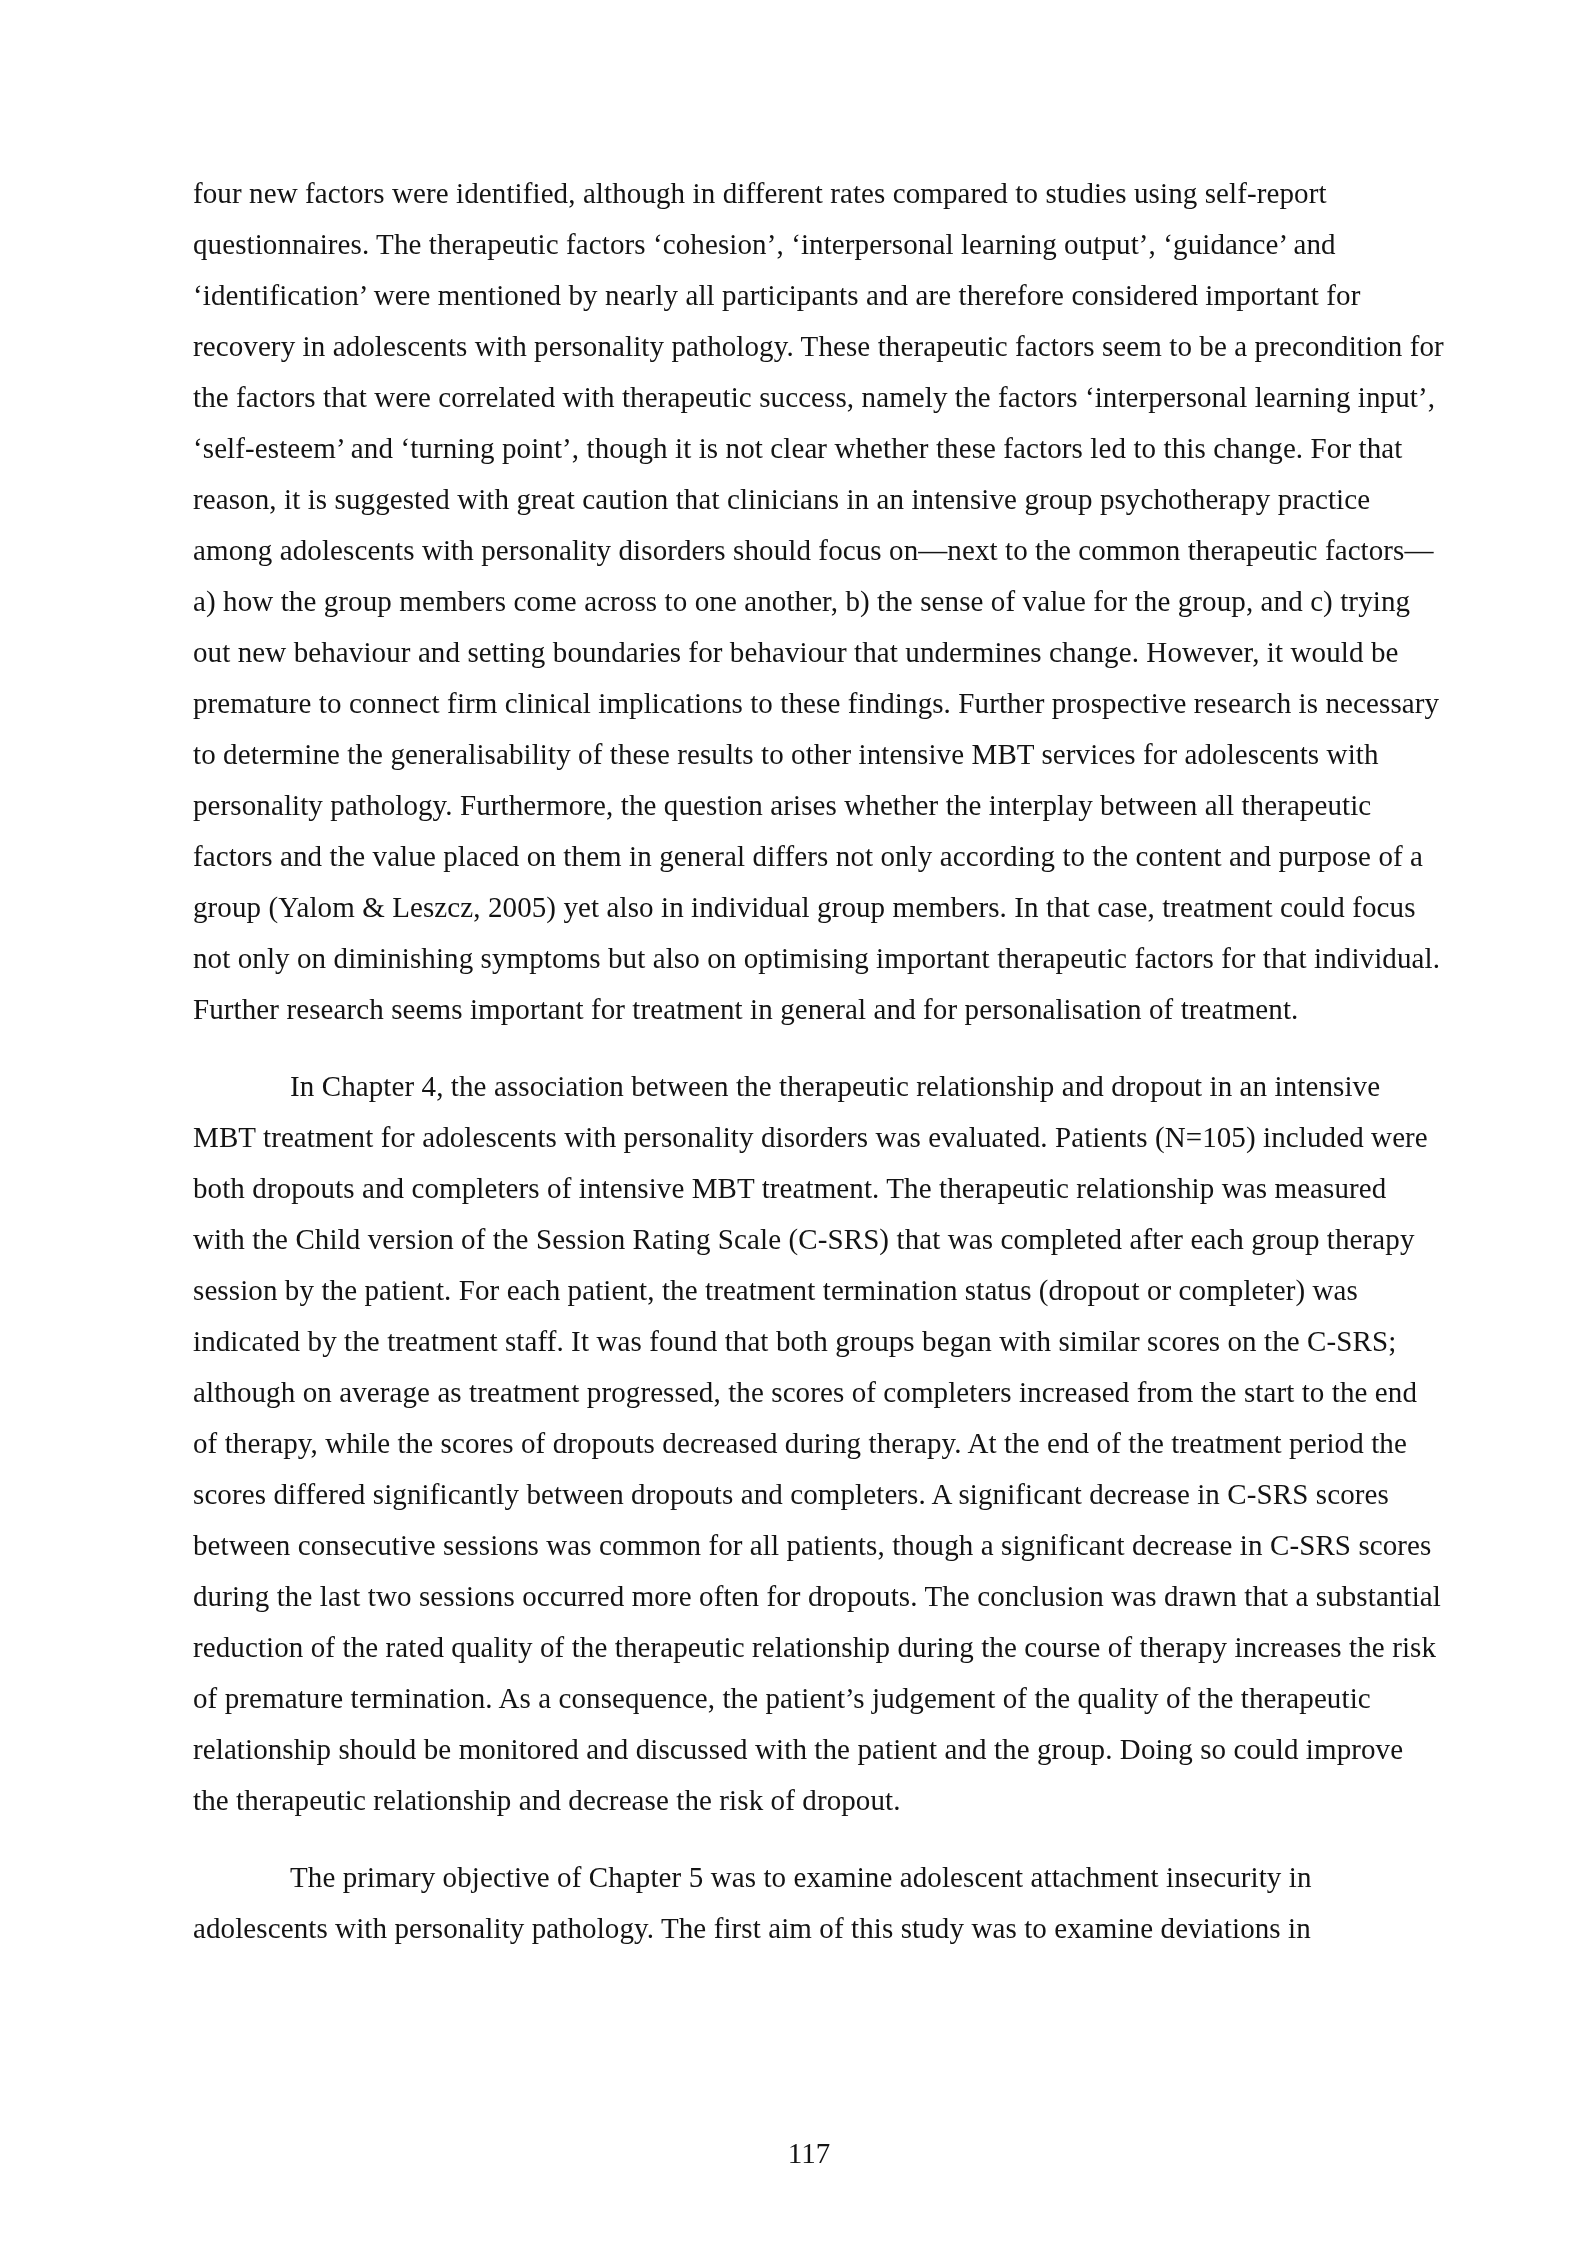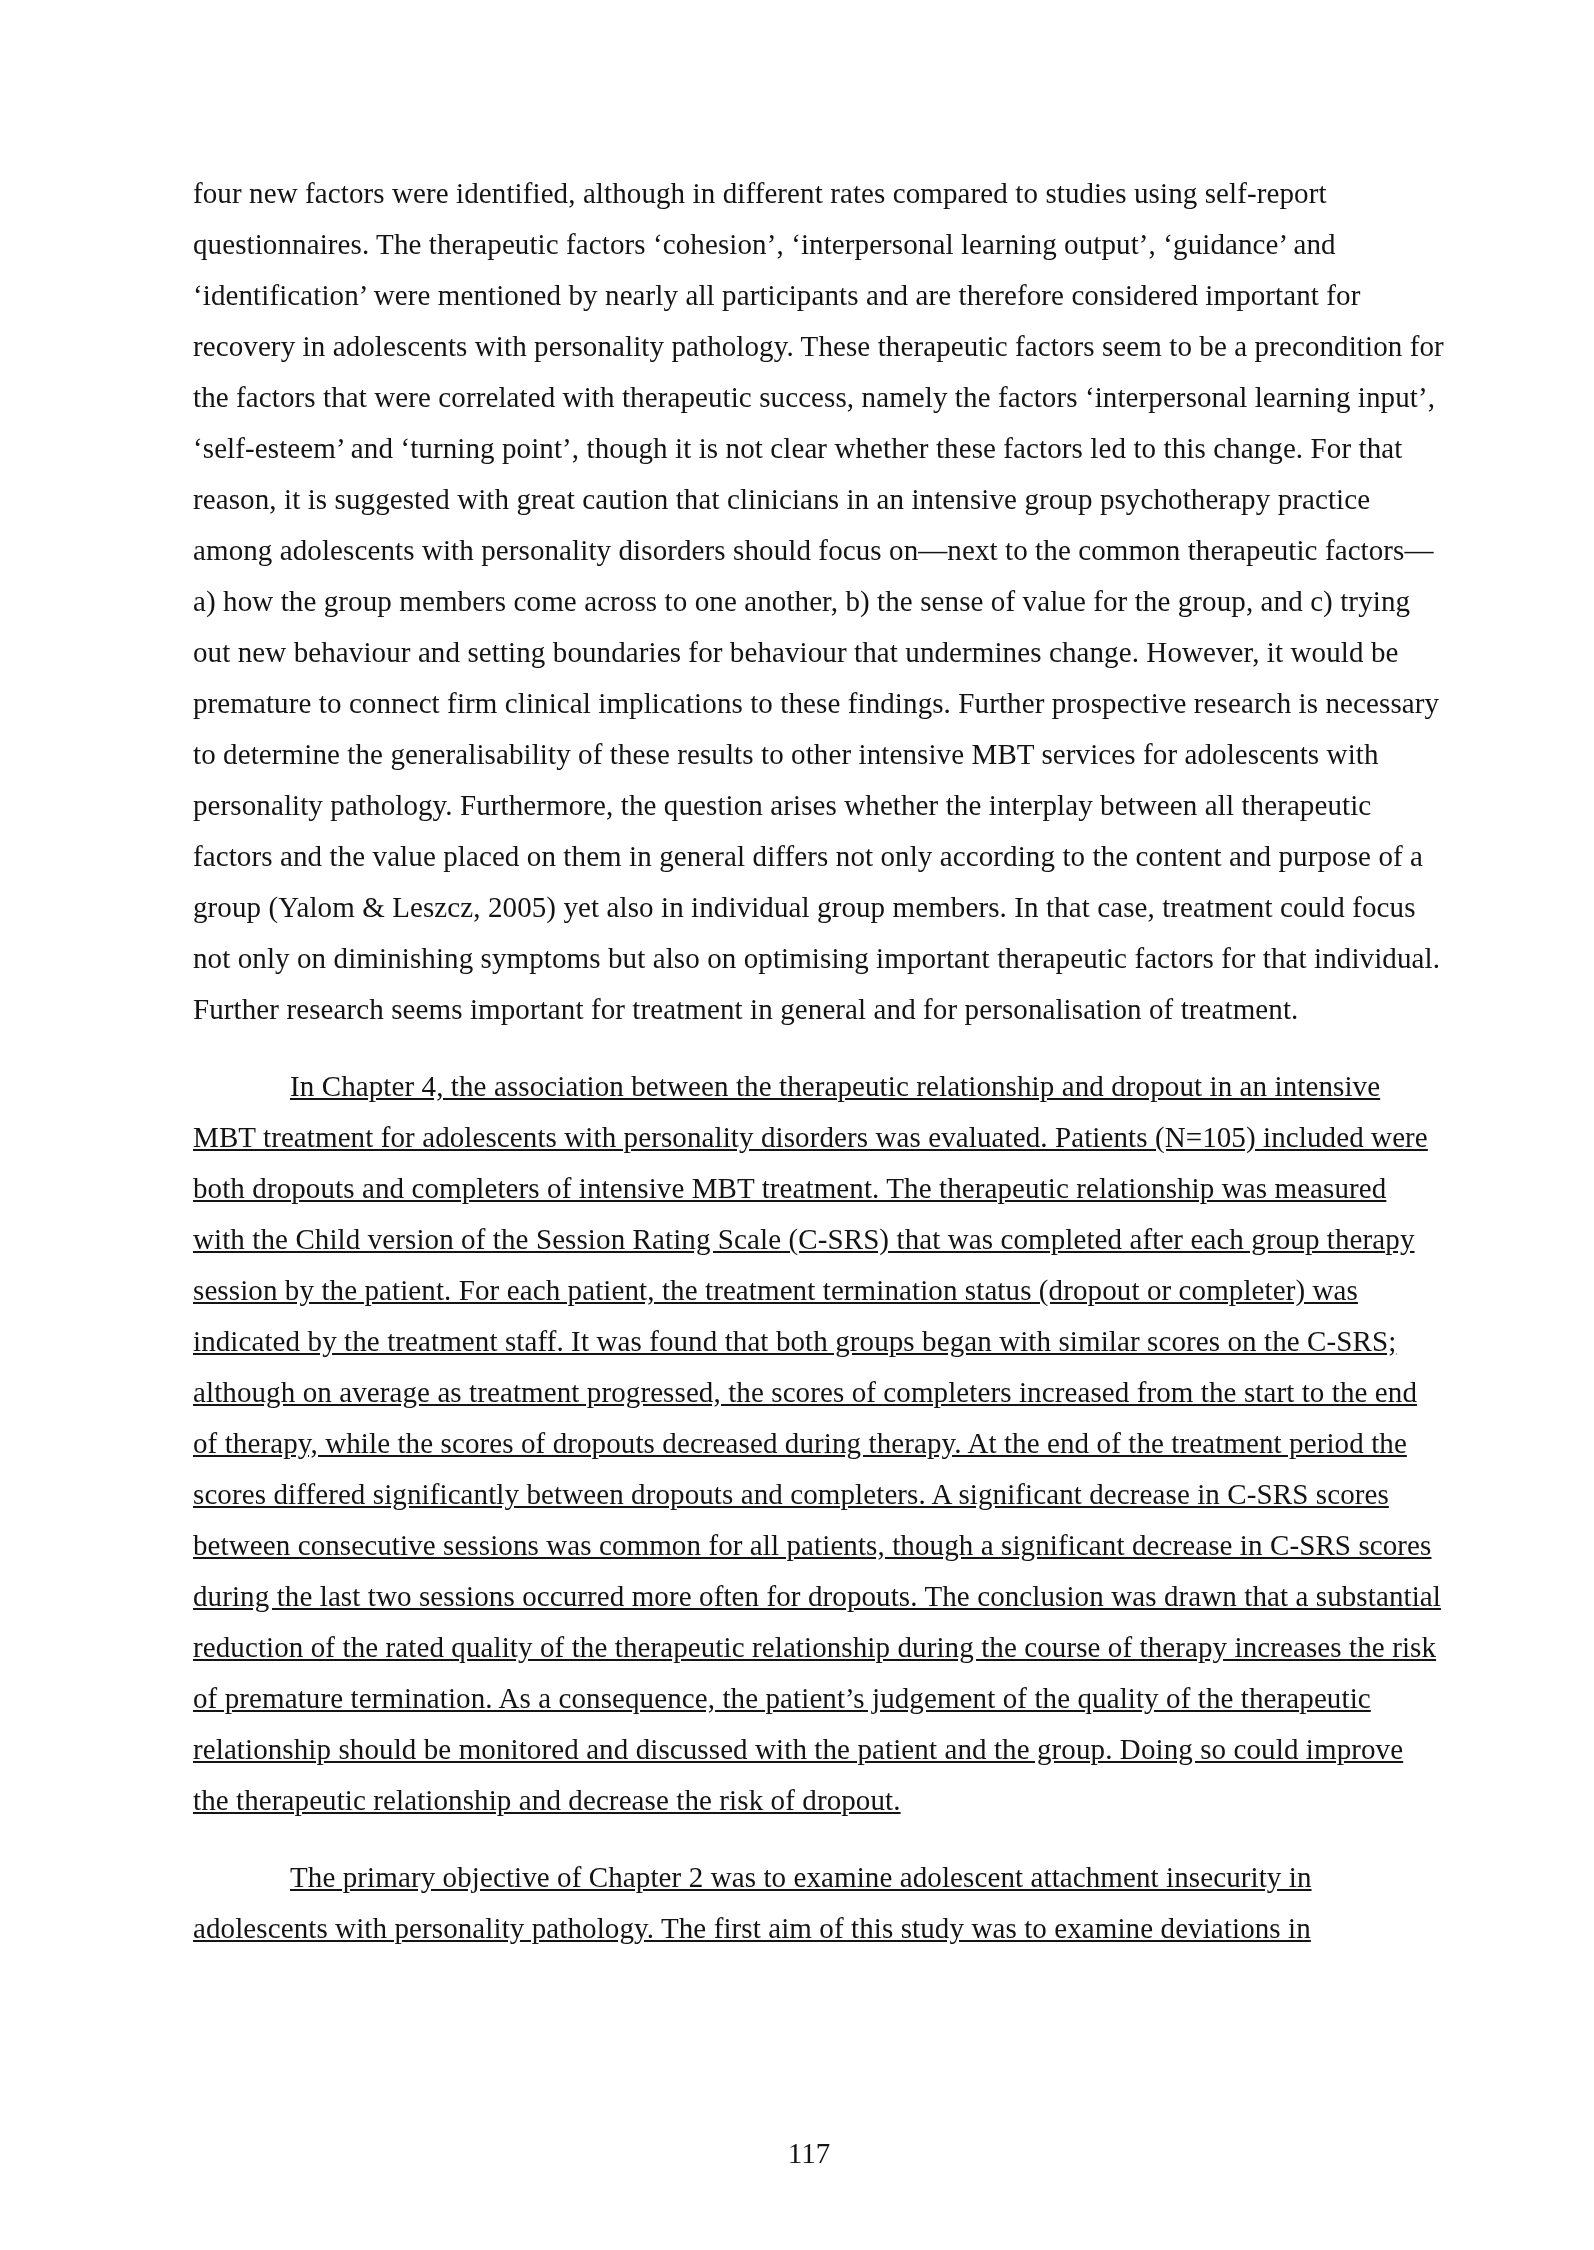--- a/index.html
+++ b/index.html
@@ -21,35 +21,34 @@
     font-size: 29px;
     line-height: 51px;
     text-align: left;
     letter-spacing: 0.1px;
   }
   .body-para {
     margin: 0 0 26px 0;
   }
   .body-para.indent {
     text-indent: 97px;
-    text-decoration: underline;
   }
   .page-number {
     position: absolute;
     top: 2128px;
     left: 12px;
     width: 100%;
     text-align: center;
     font-size: 29px;
     line-height: 51px;
   }
 </style>
 </head>
 <body>
 
 <div class="page">
   <div class="content">
     <p class="body-para">four new factors were identified, although in different rates compared to studies using self-report questionnaires. The therapeutic factors ‘cohesion’, ‘interpersonal learning output’, ‘guidance’ and ‘identification’ were mentioned by nearly all participants and are therefore considered important for recovery in adolescents with personality pathology. These therapeutic factors seem to be a precondition for the factors that were correlated with therapeutic success, namely the factors ‘interpersonal learning input’, ‘self-esteem’ and ‘turning point’, though it is not clear whether these factors led to this change. For that reason, it is suggested with great caution that clinicians in an intensive group psychotherapy practice among adolescents with personality disorders should focus on—next to the common therapeutic factors—a) how the group members come across to one another, b) the sense of value for the group, and c) trying out new behaviour and setting boundaries for behaviour that undermines change. However, it would be premature to connect firm clinical implications to these findings. Further prospective research is necessary to determine the generalisability of these results to other intensive MBT services for adolescents with personality pathology. Furthermore, the question arises whether the interplay between all therapeutic factors and the value placed on them in general differs not only according to the content and purpose of a group (Yalom &amp; Leszcz, 2005) yet also in individual group members. In that case, treatment could focus not only on diminishing symptoms but also on optimising important therapeutic factors for that individual. Further research seems important for treatment in general and for personalisation of treatment.</p>
     <p class="body-para indent">In Chapter 4, the association between the therapeutic relationship and dropout in an intensive MBT treatment for adolescents with personality disorders was evaluated. Patients (N=105) included were both dropouts and completers of intensive MBT treatment. The therapeutic relationship was measured with the Child version of the Session Rating Scale (C-SRS) that was completed after each group therapy session by the patient. For each patient, the treatment termination status (dropout or completer) was indicated by the treatment staff. It was found that both groups began with similar scores on the C-SRS; although on average as treatment progressed, the scores of completers increased from the start to the end of therapy, while the scores of dropouts decreased during therapy. At the end of the treatment period the scores differed significantly between dropouts and completers. A significant decrease in C-SRS scores between consecutive sessions was common for all patients, though a significant decrease in C-SRS scores during the last two sessions occurred more often for dropouts. The conclusion was drawn that a substantial reduction of the rated quality of the therapeutic relationship during the course of therapy increases the risk of premature termination. As a consequence, the patient’s judgement of the quality of the therapeutic relationship should be monitored and discussed with the patient and the group. Doing so could improve the therapeutic relationship and decrease the risk of dropout.</p>
-    <p class="body-para indent">The primary objective of Chapter 2 was to examine adolescent attachment insecurity in adolescents with personality pathology. The first aim of this study was to examine deviations in</p>
+    <p class="body-para indent">The primary objective of Chapter 5 was to examine adolescent attachment insecurity in adolescents with personality pathology. The first aim of this study was to examine deviations in</p>
   </div>
   <div class="page-number">117</div>
 </div>
 
 </body></html>

